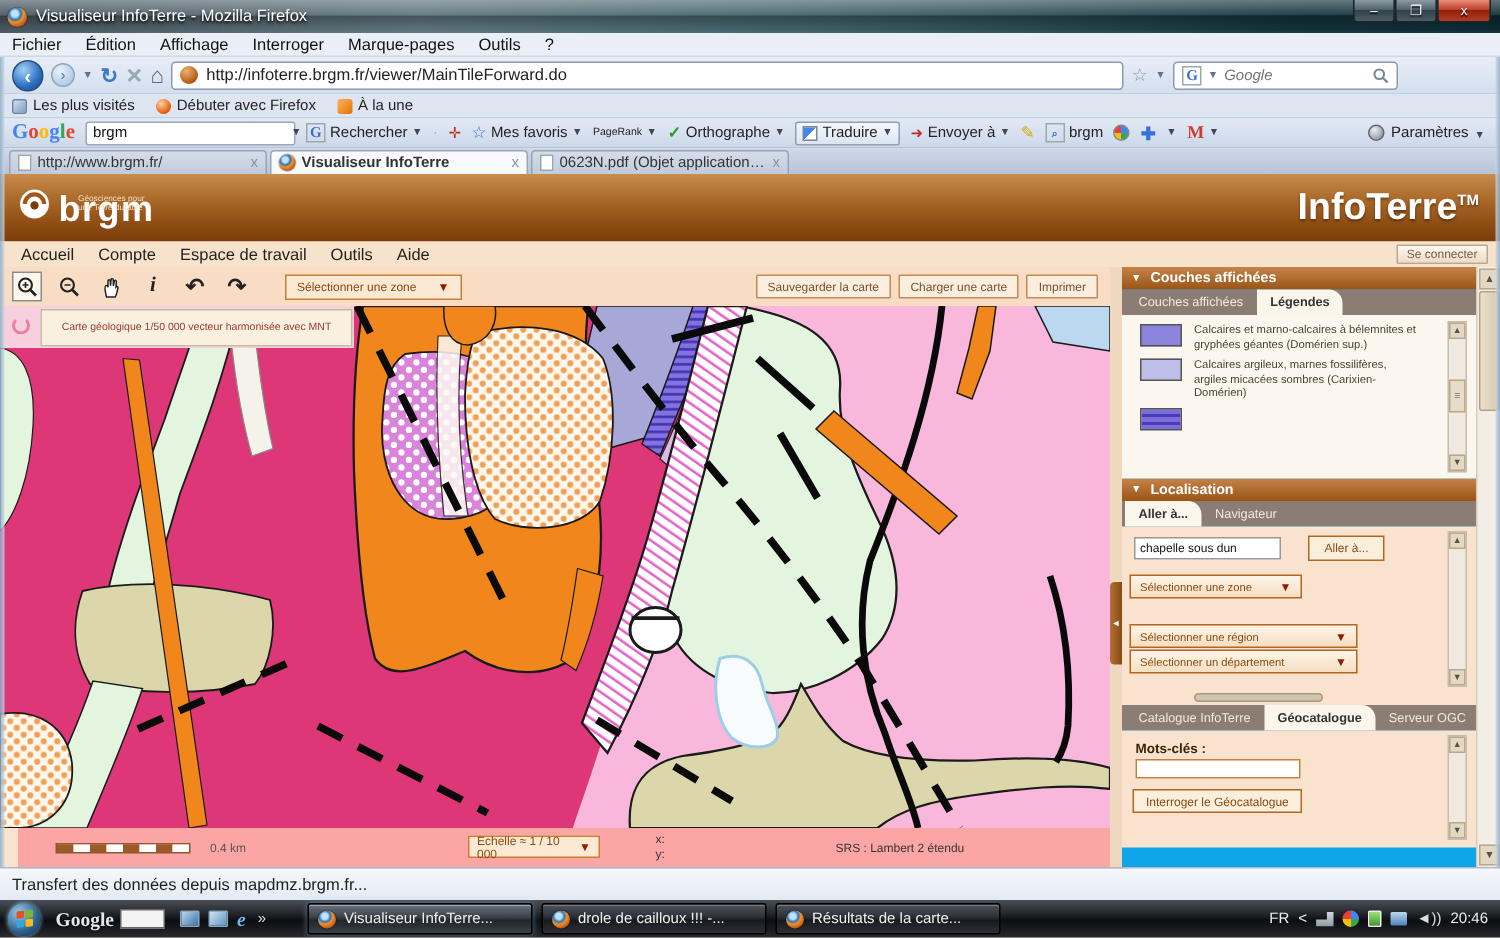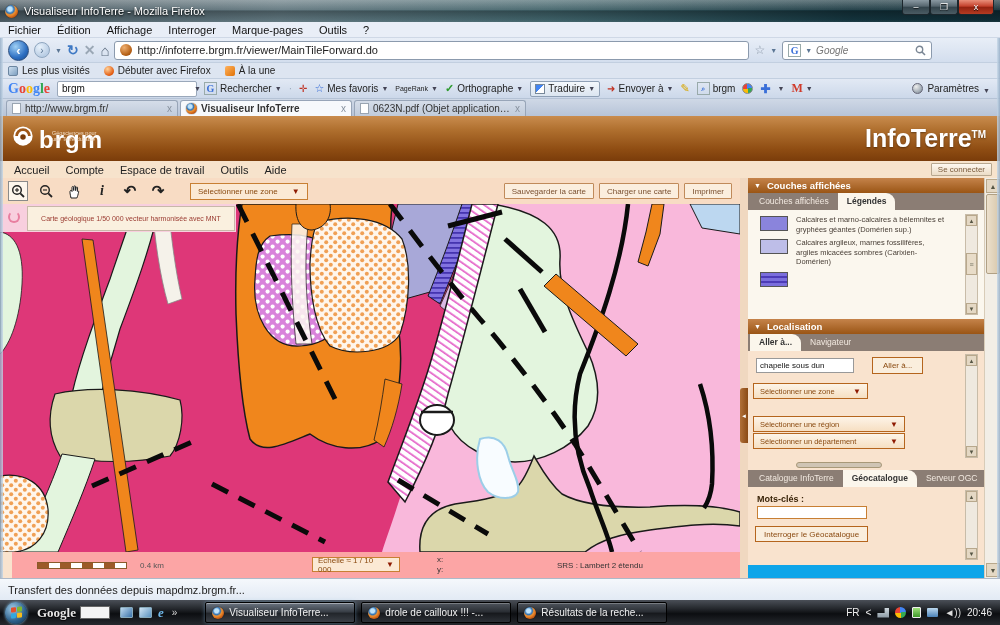--- a/index.html
+++ b/index.html
@@ -635,21 +635,21 @@
     <div class="tk-btn active">
       <div class="ff-icon" style="width:12px;height:12px"></div>
       <span class="tk-label">Visualiseur InfoTerre...</span>
     </div>
     <div class="tk-btn">
       <div class="ff-icon" style="width:12px;height:12px"></div>
       <span class="tk-label">drole de cailloux !!! -...</span>
     </div>
     <div class="tk-btn">
       <div class="ff-icon" style="width:12px;height:12px"></div>
-      <span class="tk-label">Résultats de la reche...</span>
+      <span class="tk-label">Résultats de la carte...</span>
     </div>
     <div class="tray">
       <span>FR</span>
       <span>&lt;</span>
       <div class="tray-net"></div>
       <div class="tray-swirl"></div>
       <div class="tray-grn"></div>
       <div class="tray-blu"></div>
       <span class="spk">◄))</span>
       <span>20:46</span>

